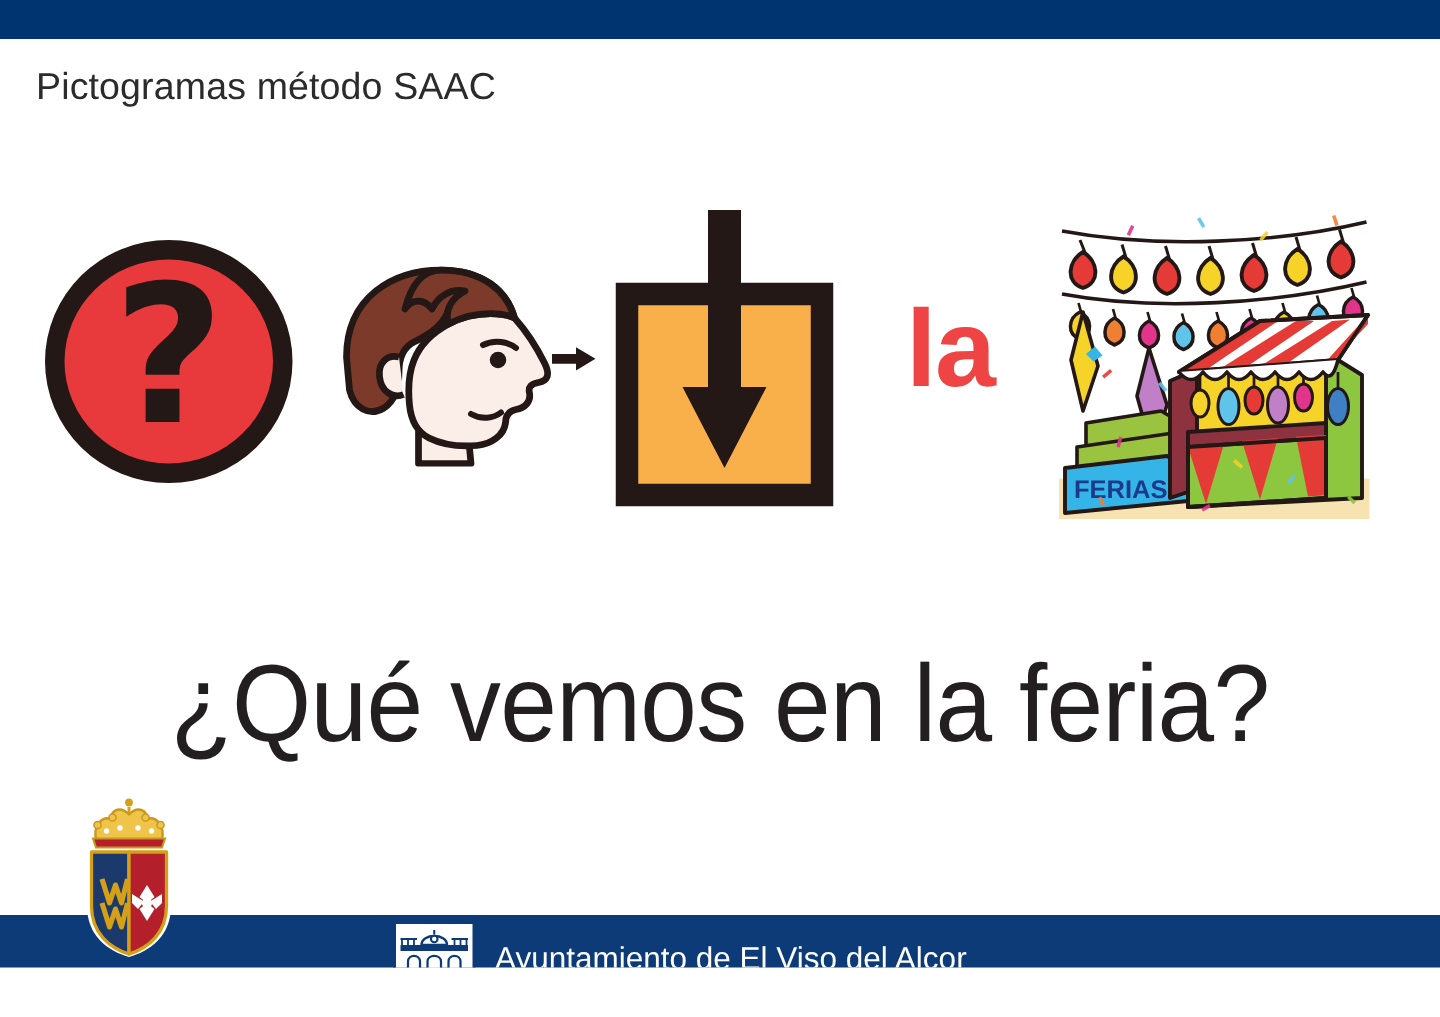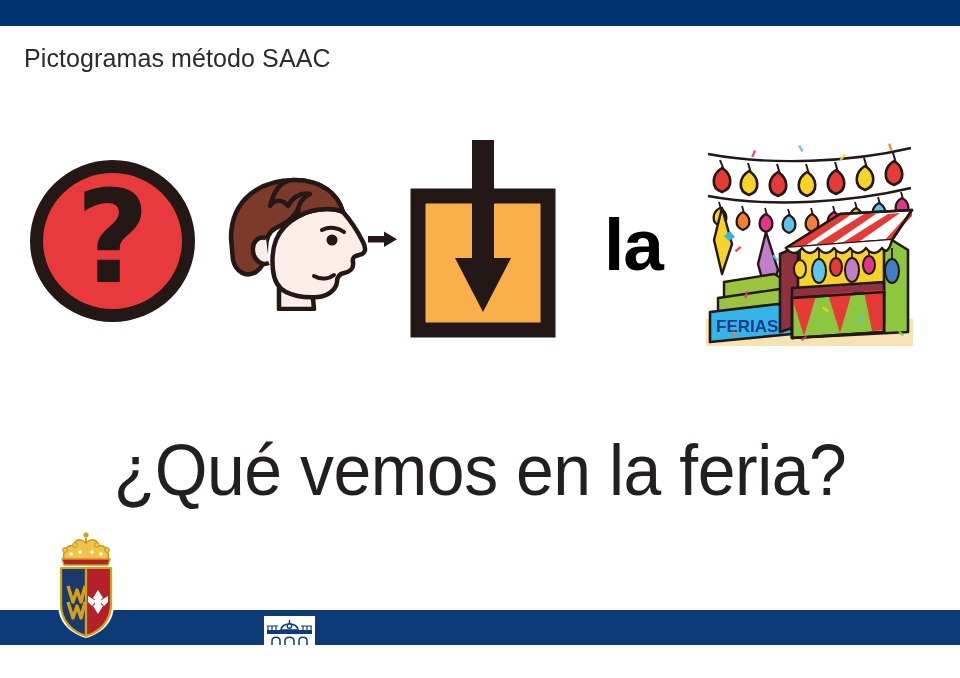--- a/index.html
+++ b/index.html
@@ -50,22 +50,22 @@
   }
 
   
   .head{left:222px;top:48px;width:175px;height:135px;}
 
   
   .box{left:408px;top:12px;width:150px;height:200px;}
 
   
   .word-la{
-    position:absolute;left:604px;top:80px;
-    font-size:73px;font-weight:700;color:#000000;
+    position:absolute;left:604px;top:68px;
+    font-size:73px;font-weight:700;color:#ef4444;
     font-family:"Liberation Sans", sans-serif;
     line-height:1;letter-spacing:-1px;
   }
 
   
   .fair{left:702px;top:8px;width:215px;height:215px;}
 
   
   .question{
     position:absolute;left:0;top:428px;width:960px;
@@ -380,14 +380,15 @@
         <rect x="9" y="41" width="9" height="11"></rect>
         <rect x="37" y="41" width="9" height="11"></rect>
       </g>
       <rect x="11" y="43" width="5" height="7" fill="#0c3b78"></rect>
       <rect x="39" y="43" width="5" height="7" fill="#0c3b78"></rect>
 
       <path d="M22 53 L22 43 C22 39 33 39 33 43 L33 53 Z" fill="#a9703a" stroke="#0c3b78" stroke-width="1.5"></path>
     </svg>
   </div>
 
+  <div class="foot-text">Ayuntamiento de El Viso del Alcor</div>
 
 </div>
 
 </body></html>

